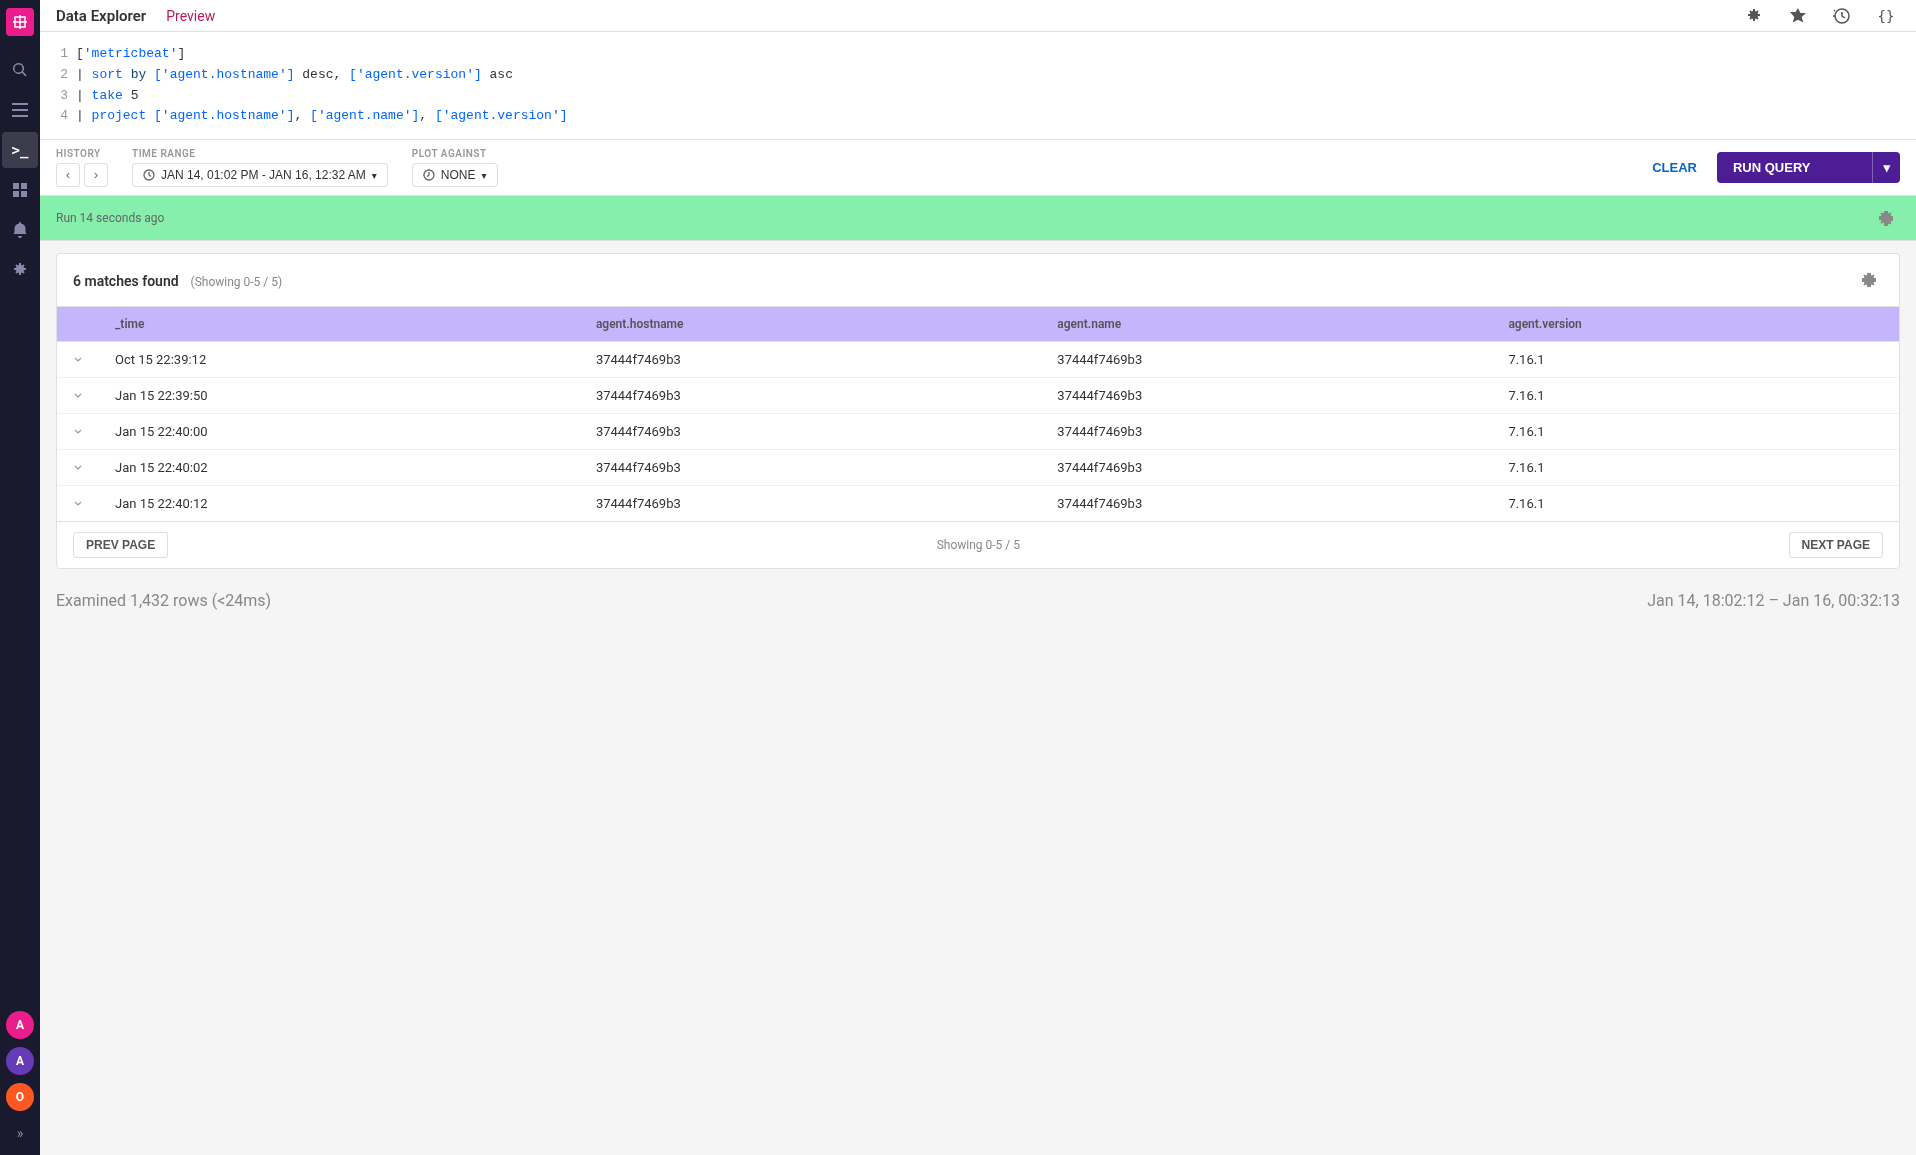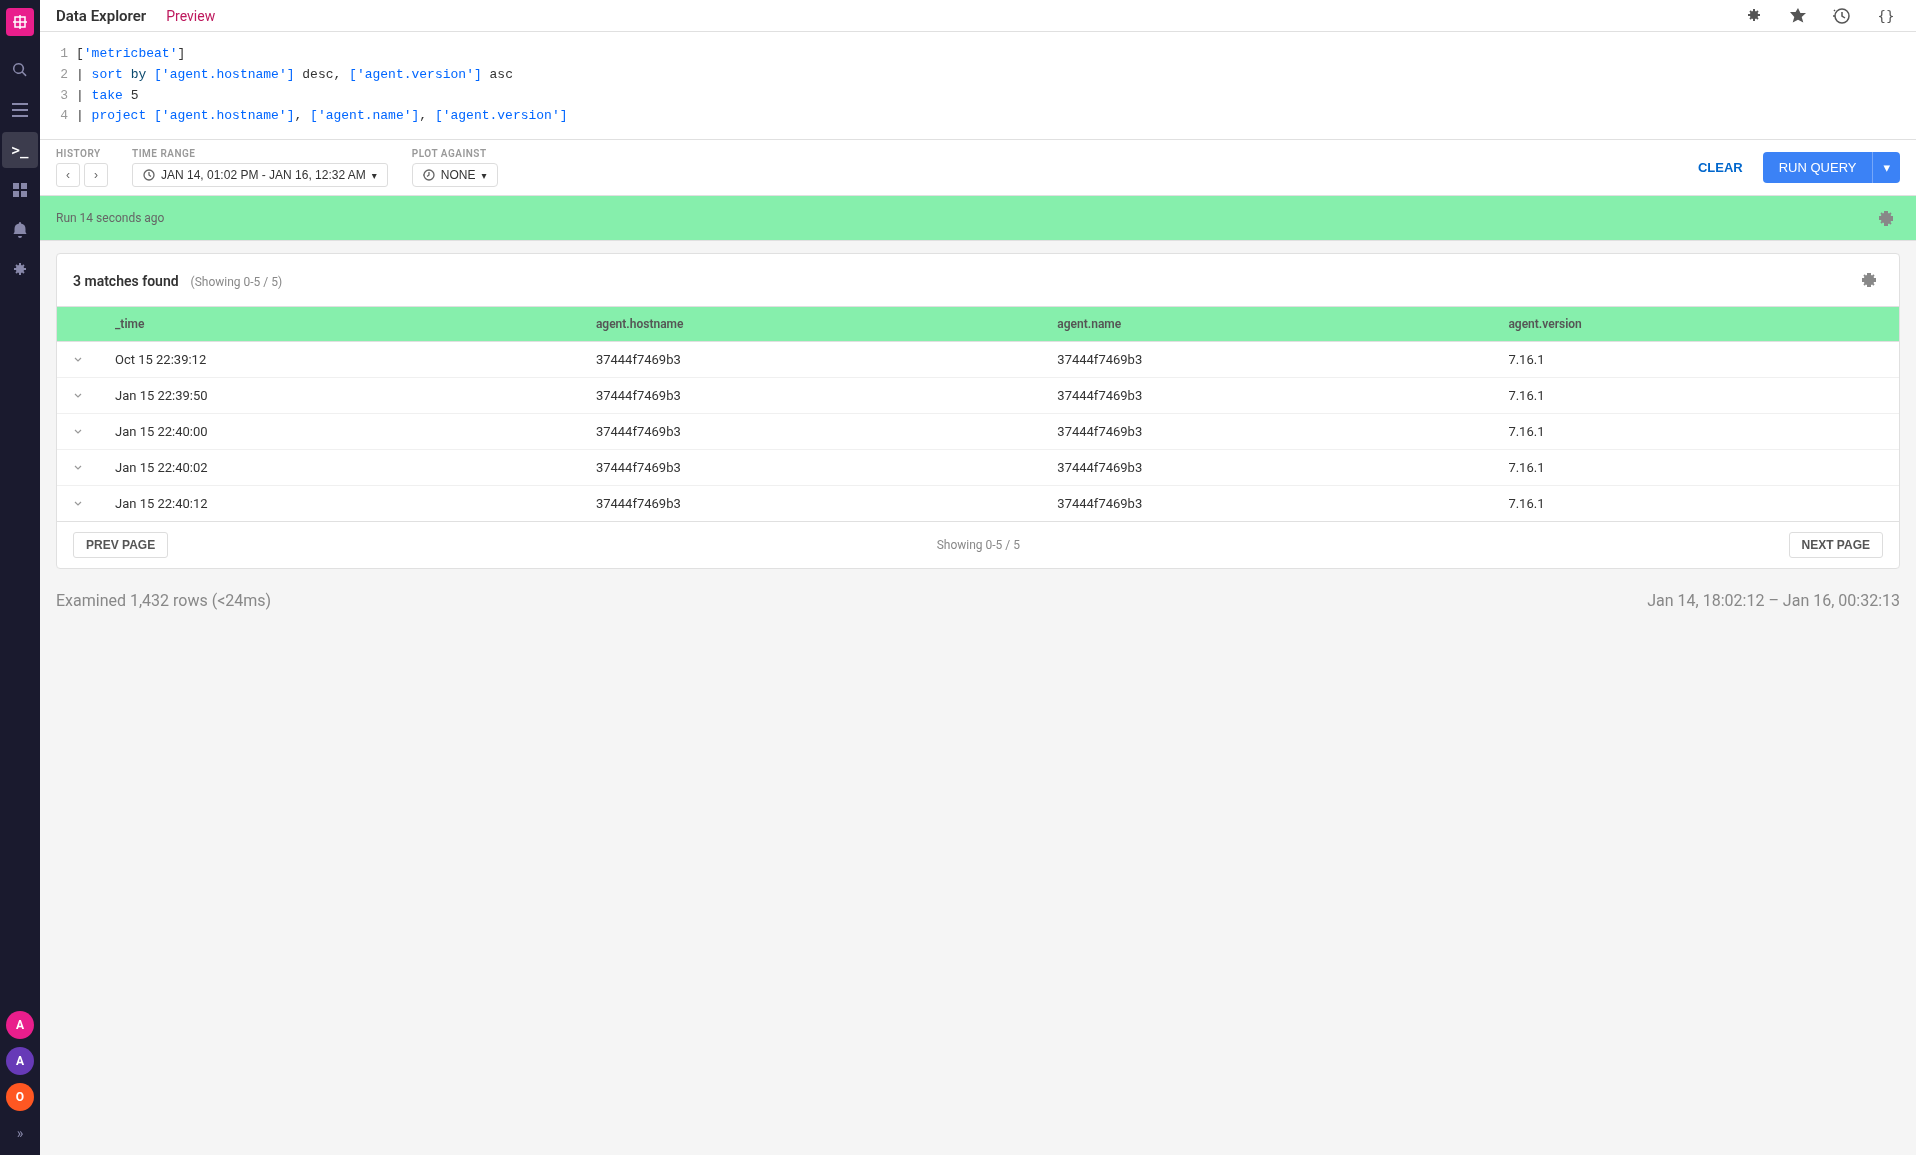--- a/index.html
+++ b/index.html
@@ -191,28 +191,29 @@
       border: none;
       color: #0066cc;
       font-size: 13px;
       font-weight: 600;
       cursor: pointer;
       padding: 6px 8px;
     }
     .run-query-btn {
       display: flex;
       align-items: center;
-      background: #3b82f6;
+      background: #4c1d95;
       color: white;
       border: none;
       border-radius: 4px;
       font-size: 13px;
-      font-weight: 400;
+      font-weight: 700;
       cursor: pointer;
       overflow: hidden;
+      gap: 46px;
     }
     .run-query-main {
       padding: 8px 16px;
     }
     .run-query-dropdown {
       padding: 8px 10px;
       border-left: 1px solid rgba(255,255,255,0.3);
       display: flex; align-items: center;
     }
 
@@ -270,21 +271,21 @@
       width: 100%;
       border-collapse: collapse;
       font-size: 13px;
     }
     .data-table th {
       padding: 10px 16px;
       text-align: left;
       font-weight: 600;
       color: #555;
       border-bottom: 1px solid #e0e0e0;
-      background: #86efac;
+      background: #c4b5fd;
       font-size: 12px;
     }
     .data-table td {
       padding: 10px 16px;
       color: #333;
       border-bottom: 1px solid #f0f0f0;
     }
     .data-table tr:last-child td { border-bottom: none; }
     .row-expand {
       width: 20px;
@@ -478,21 +479,21 @@
       <div class="topbar-icon" style="color:#888;">
         <svg width="16" height="16" viewBox="0 0 16 16" fill="#888">
             <path d="M8 5a3 3 0 1 0 0 6A3 3 0 0 0 8 5zm-1 3a1 1 0 1 1 2 0 1 1 0 0 1-2 0zM13.657 3.757l-1.414-1.414-1.06 1.06A5.003 5.003 0 0 0 10 3.05V1H6v2.05a5.003 5.003 0 0 0-1.183.353l-1.06-1.06L2.343 3.757l1.06 1.06A5.003 5.003 0 0 0 3.05 6H1v4h2.05c.082.424.213.833.353 1.183l-1.06 1.06 1.414 1.414 1.06-1.06c.35.14.759.271 1.183.353V16h4v-2.05a5.003 5.003 0 0 0 1.183-.353l1.06 1.06 1.414-1.414-1.06-1.06c.14-.35.271-.759.353-1.183H15V6h-2.05a5.003 5.003 0 0 0-.353-1.183l1.06-1.06z"></path>
           </svg>
       </div>
     </div>
 
     <div class="results-card">
       <div class="results-header">
         <div>
-          <span class="results-count">3 matches found</span>
+          <span class="results-count">6 matches found</span>
           <span class="results-showing">(Showing 0-5 / 5)</span>
         </div>
         <div class="results-settings">
           <svg width="16" height="16" viewBox="0 0 16 16" fill="#888">
               <path d="M8 5a3 3 0 1 0 0 6A3 3 0 0 0 8 5zm-1 3a1 1 0 1 1 2 0 1 1 0 0 1-2 0zM13.657 3.757l-1.414-1.414-1.06 1.06A5.003 5.003 0 0 0 10 3.05V1H6v2.05a5.003 5.003 0 0 0-1.183.353l-1.06-1.06L2.343 3.757l1.06 1.06A5.003 5.003 0 0 0 3.05 6H1v4h2.05c.082.424.213.833.353 1.183l-1.06 1.06 1.414 1.414 1.06-1.06c.35.14.759.271 1.183.353V15h4v-2.05a5.003 5.003 0 0 0 1.183-.353l1.06 1.06 1.414-1.414-1.06-1.06c.14-.35.271-.759.353-1.183H15V6h-2.05a5.003 5.003 0 0 0-.353-1.183l1.06-1.06z"></path>
             </svg>
         </div>
       </div>
 
       <table class="data-table">

